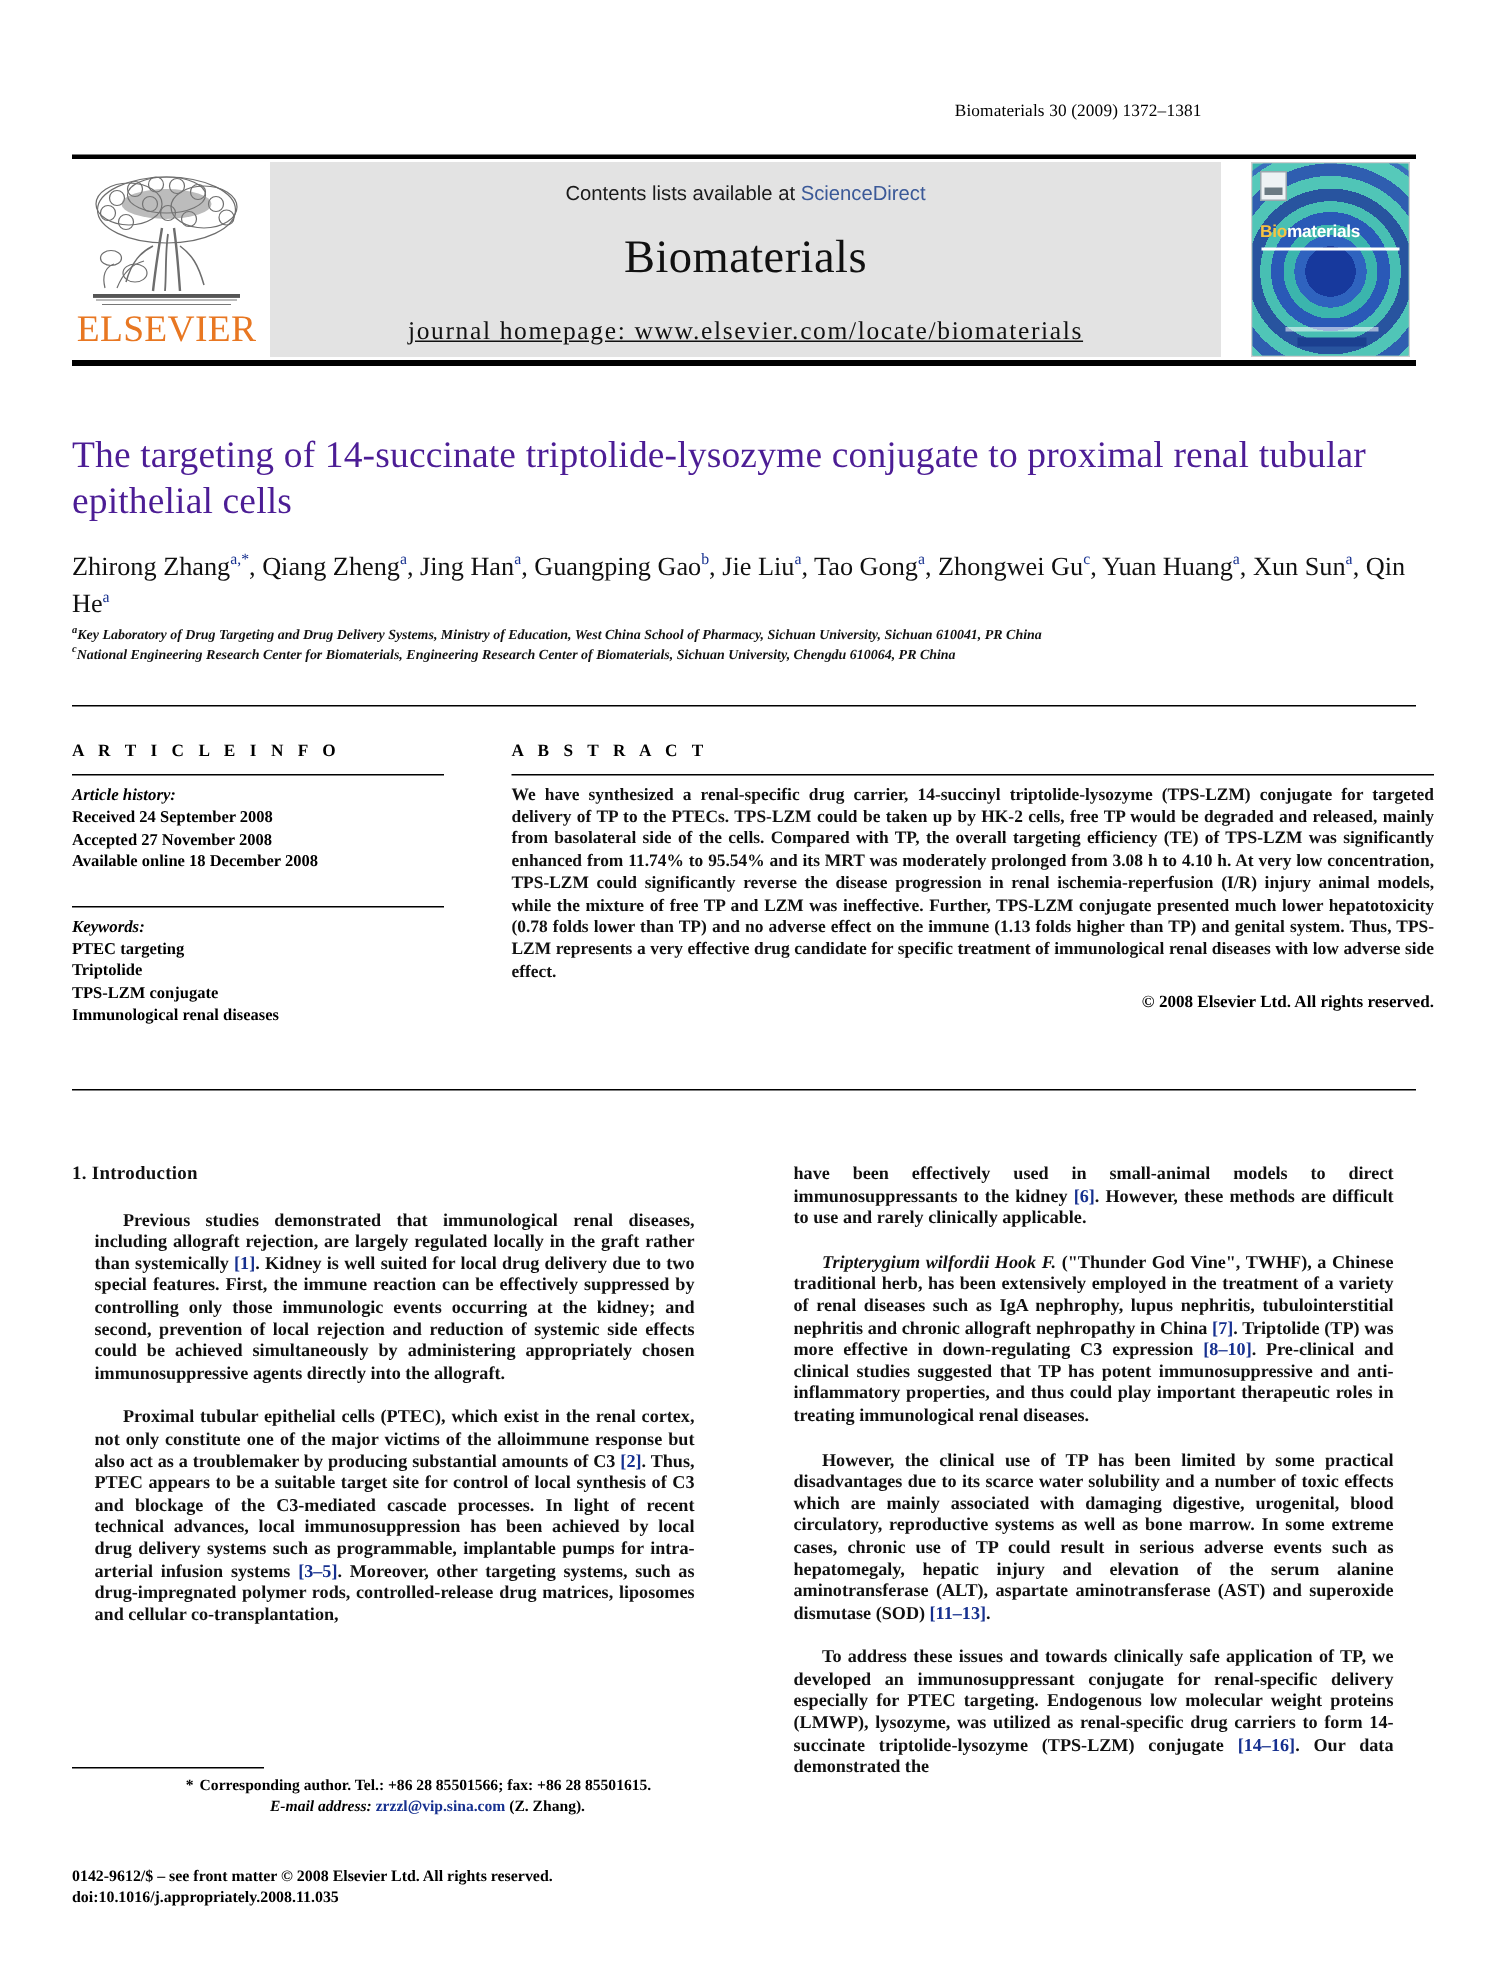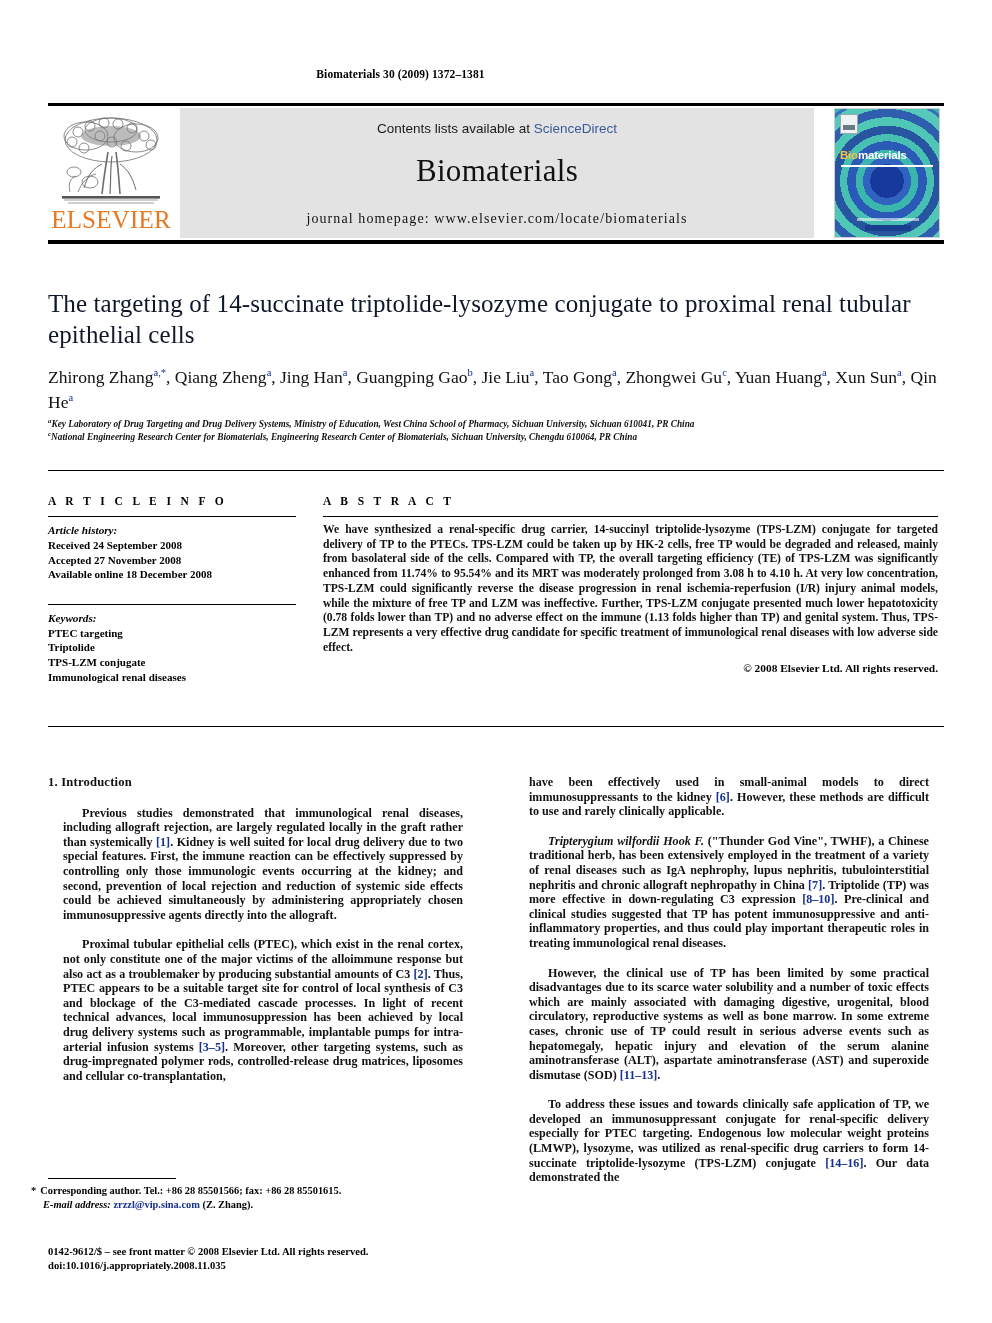--- a/index.html
+++ b/index.html
@@ -20,23 +20,23 @@
     left: 0; top: 0;
     width: 992px;
     height: 1323px;
   }
 
   
   .running-head {
     position: absolute;
     left: 0; top: 68px;
     width: 801px;
-    text-align: center;
+    text-align: right;
     font-size: 11.5px;
-    font-weight: bold;
+    font-weight: normal;
     letter-spacing: 0.1px;
   }
 
   
   .masthead {
     position: absolute;
     left: 48px; top: 103px;
     width: 896px;
     height: 134px;
     border-top: 3px solid #000;
@@ -92,23 +92,24 @@
   .journal-name {
     margin-top: 17px;
     font-family: "Liberation Serif", serif;
     font-size: 31px;
     color: #111;
     letter-spacing: 0.3px;
   }
   .homepage-line {
     margin-top: 22px;
     font-family: "Liberation Serif", serif;
-    font-size: 14px;
+    font-size: 17px;
     letter-spacing: 1.1px;
     color: #111;
+    text-decoration: underline;
   }
   .cover-thumb {
     position: absolute;
     left: 786px; top: 2px;
     width: 106px;
     height: 130px;
     background: #3bb6ad;
     overflow: hidden;
     border: 1px solid #cfcfcf;
     box-sizing: border-box;
@@ -180,21 +181,21 @@
     background: rgba(255,255,255,0.55);
   }
 
   
   .title {
     position: absolute;
     left: 48px; top: 288px;
     width: 880px;
     font-size: 25px;
     line-height: 31px;
-    color: #0f172a;
+    color: #4c1d95;
     letter-spacing: 0.1px;
   }
   .authors {
     position: absolute;
     left: 48px; top: 365px;
     width: 890px;
     font-size: 17.5px;
     line-height: 25px;
     color: #111;
   }
@@ -229,21 +230,21 @@
     border-bottom: 1px solid #000;
     height: 255px;
   }
   .col-info {
     position: absolute;
     left: 0px; top: 24px;
     width: 248px;
   }
   .col-abs {
     position: absolute;
-    left: 275px; top: 24px;
+    left: 293px; top: 24px;
     width: 615px;
   }
   .sec-head {
     font-family: "Liberation Serif", serif;
     font-size: 11.5px;
     font-weight: bold;
     letter-spacing: 3.4px;
   }
   .rule-thin {
     border-top: 1.4px solid #000;
@@ -312,25 +313,26 @@
 
   
   .footnote-rule {
     position: absolute;
     left: 48px; top: 1178px;
     width: 128px;
     border-top: 1.2px solid #000;
   }
   .footnote {
     position: absolute;
-    left: 31px; top: 1184px;
+    left: 64px; top: 1184px;
     width: 430px;
     font-size: 10.4px;
     line-height: 13.6px;
     font-weight: bold;
+    text-align: center;
   }
   .footnote .star-mark { margin-right: 4px; }
   .footnote .em-label { font-style: italic; }
   .footnote a, .mail {
     color: #16308f;
     text-decoration: none;
   }
   .footer {
     position: absolute;
     left: 48px; top: 1245px;

